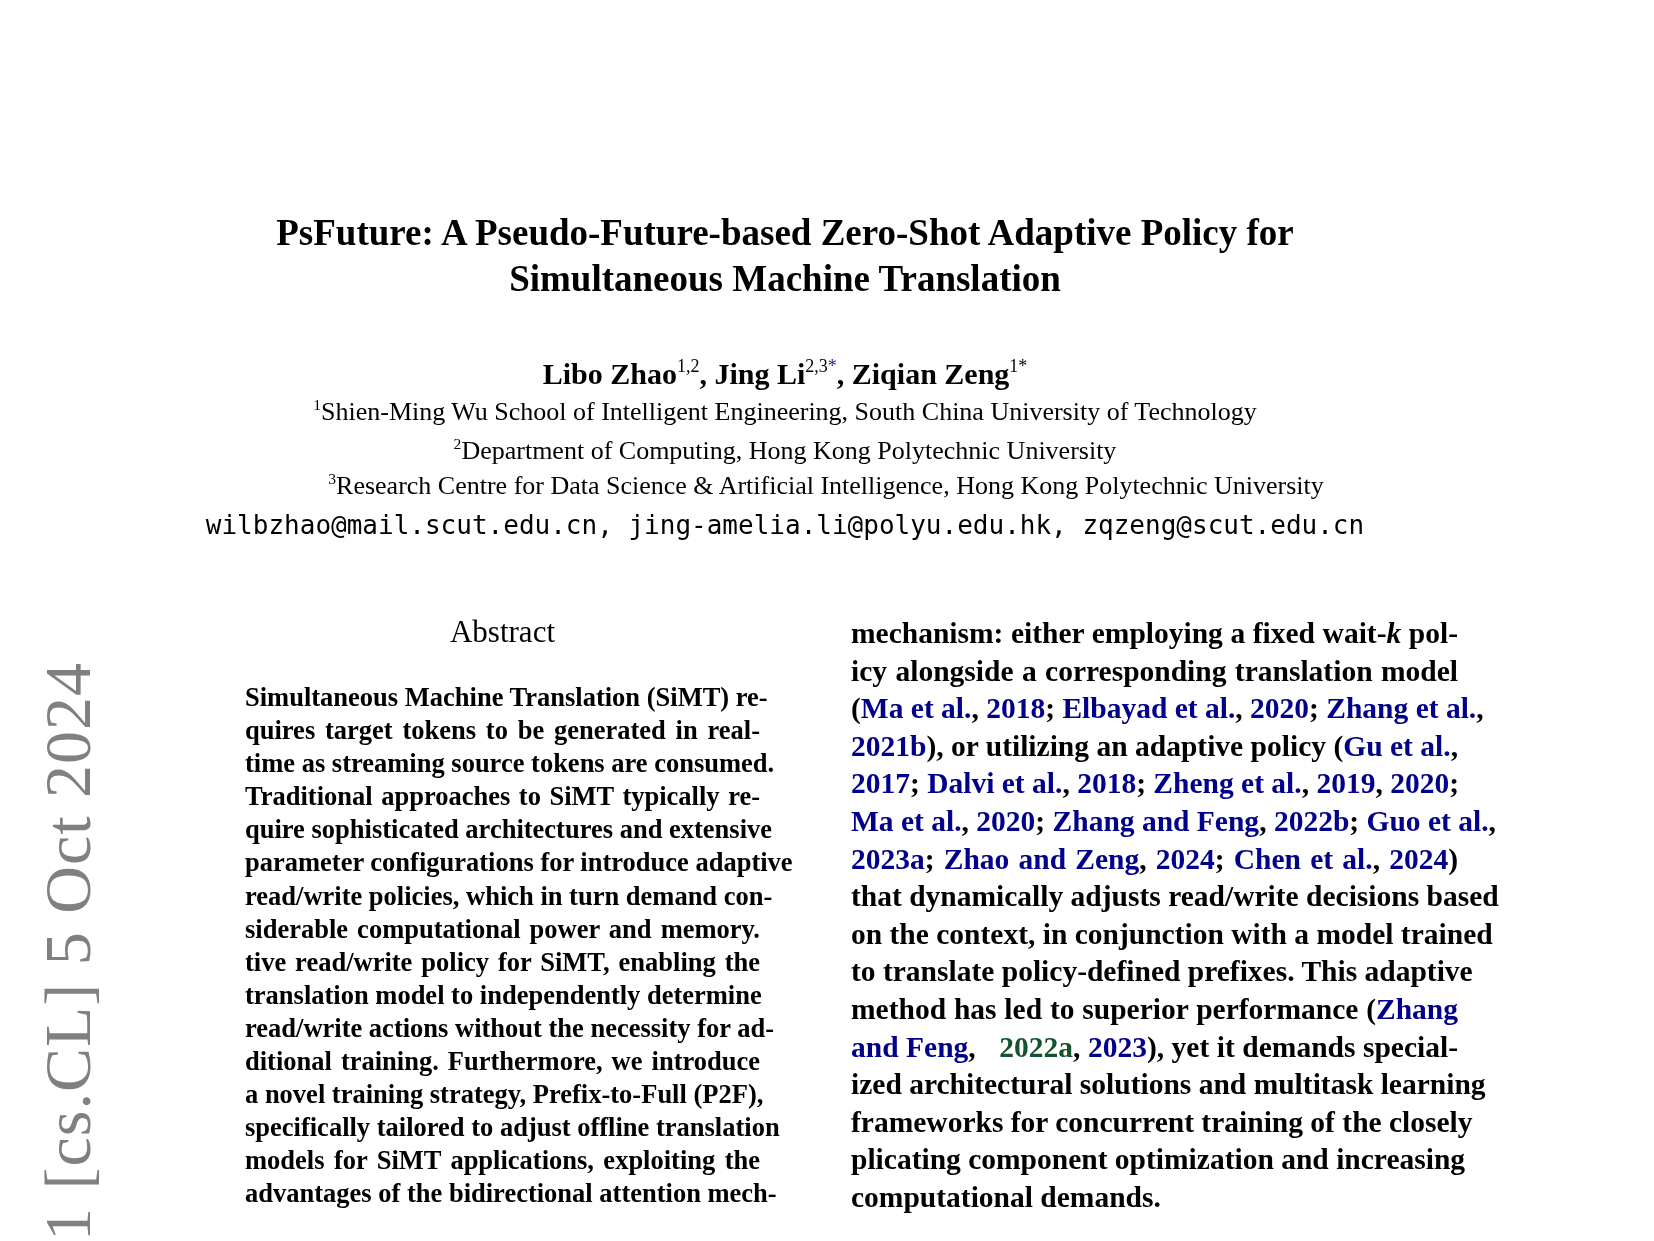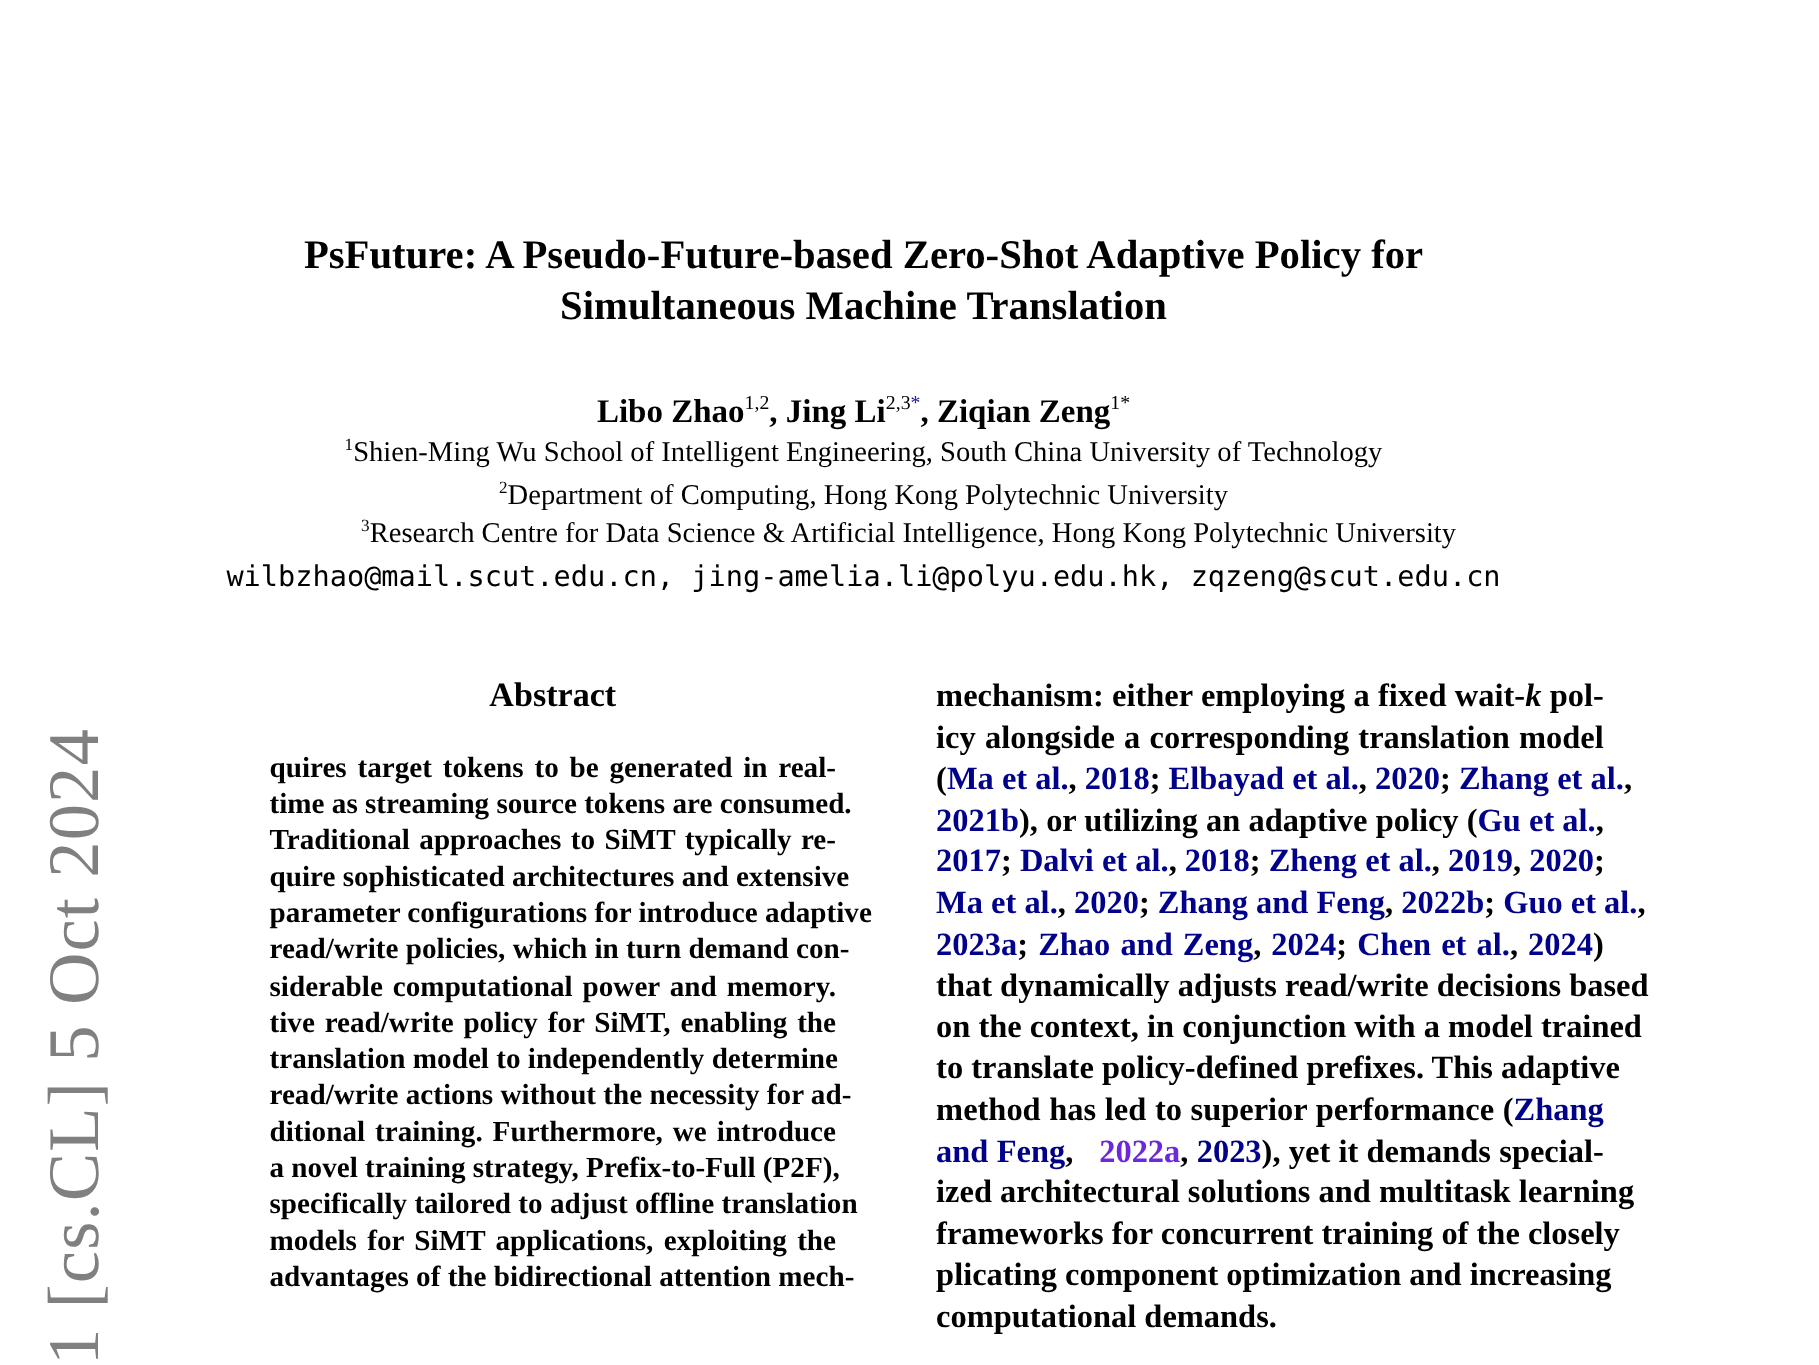--- a/index.html
+++ b/index.html
@@ -6,21 +6,21 @@
   body { width:1654px; height:1241px; overflow:hidden; position:relative;
          font-family:"Liberation Serif","DejaVu Serif",serif; color:#000; }
   .abs { position:absolute; }
   .title { left:0; width:1570px; top:210px; text-align:center; font-weight:bold;
            font-size:37px; line-height:46px; }
   .authors { left:0; width:1570px; top:348px; text-align:center; font-weight:bold; font-size:30px; line-height:36px; }
   .aff { left:0; width:1570px; text-align:center; font-size:26px; line-height:38px; }
   .sup { font-size:0.6em; vertical-align:0.65em; font-weight:normal; }
   .star { color:#1a1a9a; }
   .emails { left:0; width:1570px; top:508px; text-align:center; font-family:"DejaVu Sans Mono","Liberation Mono",monospace; font-size:26px; line-height:34px; }
-  .abstract-h { left:245px; width:515px; top:612px; text-align:center; font-weight:bold; font-size:31px; line-height:40px; }
+  .abstract-h { left:245px; width:515px; top:612px; text-align:center; font-weight:normal; font-size:31px; line-height:40px; }
   .col { font-size:26.5px; line-height:33.1px; text-align:justify; }
   .col .line { display:block; white-space:nowrap; text-align-last:justify;font-weight:bold; }
   .col .line.last { text-align-last:left; }
   .left { left:245px; width:515px; top:681px; }
   .right { left:851px; width:607px; top:615px; font-size:29.5px; line-height:37.6px; }
   .cite { color:#00008b; }
   .side { left:30px; top:1241px; transform-origin:0 0; transform:rotate(-90deg);
           font-size:66px; color:#808080; white-space:nowrap; letter-spacing:1px; }
   .it { font-style:italic; }
 </style>
@@ -48,20 +48,21 @@
 </div>
 <div class="abs aff" style="top:460px;margin-left:41px;">
   <span class="sup">3</span><span>Research Centre for Data Science &amp; Artificial Intelligence, Hong Kong Polytechnic University</span>
 </div>
 
 <div class="abs emails">wilbzhao@mail.scut.edu.cn, jing-amelia.li@polyu.edu.hk, zqzeng@scut.edu.cn</div>
 
 <div class="abs abstract-h">Abstract</div>
 
 <div class="abs col left" id="abstract-col">
+    <span class="line">Simultaneous Machine Translation (SiMT) re-</span>
     <span class="line">quires target tokens to be generated in real-</span>
     <span class="line">time as streaming source tokens are consumed.</span>
     <span class="line">Traditional approaches to SiMT typically re-</span>
     <span class="line">quire sophisticated architectures and extensive</span>
     <span class="line">parameter configurations for introduce adaptive</span>
     <span class="line">read/write policies, which in turn demand con-</span>
     <span class="line">siderable computational power and memory.</span>
     <span class="line">tive read/write policy for SiMT, enabling the</span>
     <span class="line">translation model to independently determine</span>
     <span class="line">read/write actions without the necessity for ad-</span>
@@ -77,18 +78,18 @@
     <span class="line"><span>icy alongside a corresponding translation model</span></span>
     <span class="line"><span>(</span><span class="cite" style="color: rgb(0, 0, 139);">Ma et al.</span><span>, </span><span class="cite" style="color: rgb(0, 0, 139);">2018</span><span>; </span><span class="cite" style="color: rgb(0, 0, 139);">Elbayad et al.</span><span>, </span><span class="cite" style="color: rgb(0, 0, 139);">2020</span><span>; </span><span class="cite" style="color: rgb(0, 0, 139);">Zhang et al.</span><span>,</span></span>
     <span class="line"><span class="cite" style="color: rgb(0, 0, 139);">2021b</span><span>), or utilizing an adaptive policy (</span><span class="cite" style="color: rgb(0, 0, 139);">Gu et al.</span><span>,</span></span>
     <span class="line"><span class="cite" style="color: rgb(0, 0, 139);">2017</span><span>; </span><span class="cite" style="color: rgb(0, 0, 139);">Dalvi et al.</span><span>, </span><span class="cite" style="color: rgb(0, 0, 139);">2018</span><span>; </span><span class="cite" style="color: rgb(0, 0, 139);">Zheng et al.</span><span>, </span><span class="cite" style="color: rgb(0, 0, 139);">2019</span><span>, </span><span class="cite" style="color: rgb(0, 0, 139);">2020</span><span>;</span></span>
     <span class="line"><span class="cite" style="color: rgb(0, 0, 139);">Ma et al.</span><span>, </span><span class="cite" style="color: rgb(0, 0, 139);">2020</span><span>; </span><span class="cite" style="color: rgb(0, 0, 139);">Zhang and Feng</span><span>, </span><span class="cite" style="color: rgb(0, 0, 139);">2022b</span><span>; </span><span class="cite" style="color: rgb(0, 0, 139);">Guo et al.</span><span>,</span></span>
     <span class="line"><span class="cite" style="color: rgb(0, 0, 139);">2023a</span><span>; </span><span class="cite" style="color: rgb(0, 0, 139);">Zhao and Zeng</span><span>, </span><span class="cite" style="color: rgb(0, 0, 139);">2024</span><span>; </span><span class="cite" style="color: rgb(0, 0, 139);">Chen et al.</span><span>, </span><span class="cite" style="color: rgb(0, 0, 139);">2024</span><span>)</span></span>
     <span class="line"><span>that dynamically adjusts read/write decisions based</span></span>
     <span class="line"><span>on the context, in conjunction with a model trained</span></span>
     <span class="line"><span>to translate policy-defined prefixes. This adaptive</span></span>
     <span class="line"><span>method has led to superior performance (</span><span class="cite" style="color: rgb(0, 0, 139);">Zhang</span></span>
-    <span class="line"><span class="cite" style="color: rgb(0, 0, 139);">and Feng</span><span>, </span><span class="cite" style="color: #6d28d9; margin-left: 16px;">2022a</span><span>, </span><span class="cite" style="color: rgb(0, 0, 139);">2023</span><span>), yet it demands special-</span></span>
+    <span class="line"><span class="cite" style="color: rgb(0, 0, 139);">and Feng</span><span>, </span><span class="cite" style="color: #14532d; margin-left: 16px;">2022a</span><span>, </span><span class="cite" style="color: rgb(0, 0, 139);">2023</span><span>), yet it demands special-</span></span>
     <span class="line"><span>ized architectural solutions and multitask learning</span></span>
     <span class="line"><span>frameworks for concurrent training of the closely</span></span>
     <span class="line"><span>plicating component optimization and increasing</span></span>
     <span class="line last"><span>computational demands.</span></span>
   </div>
 
 </body></html>

